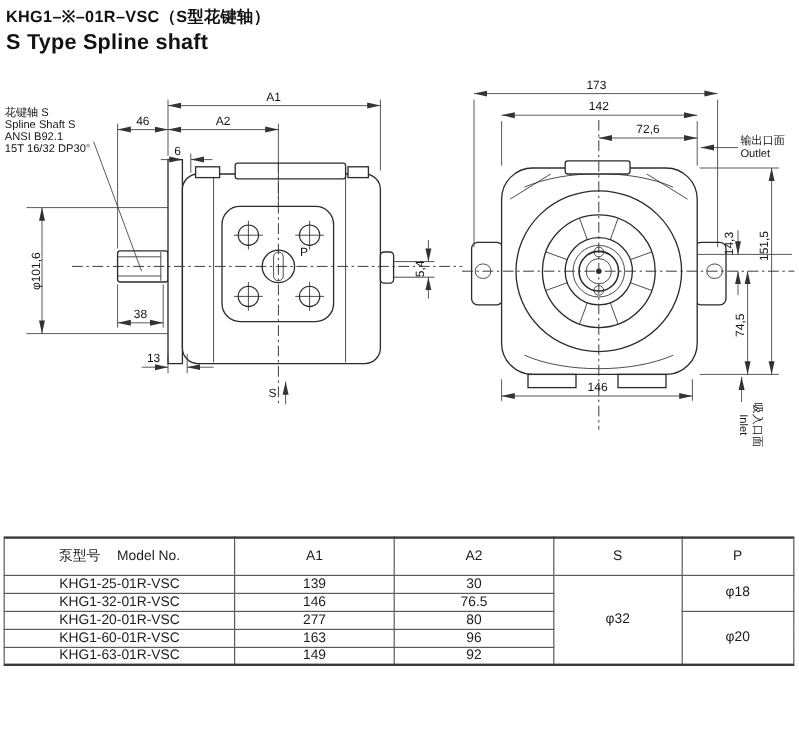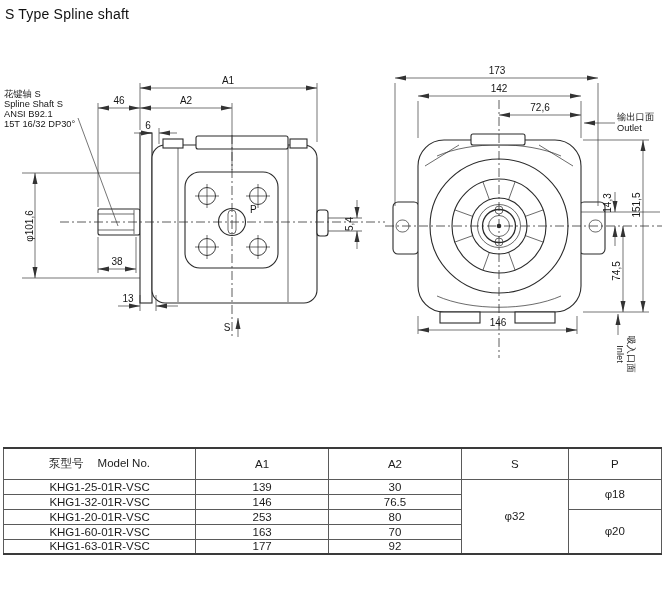--- a/index.html
+++ b/index.html
@@ -2,21 +2,21 @@
 <html><head>
 <meta charset="utf-8">
 <style>
   html,body{margin:0;padding:0;}
   body{
     width:666px;height:616px;position:relative;background:#ffffff;
     font-family:"Liberation Sans", sans-serif;color:#111;overflow:hidden;
   }
   .title{position:absolute;left:5px;top:5px;line-height:1.35;}
   .title .t1{font-size:13.5px;font-weight:bold;letter-spacing:.3px;}
-  .title .t2{font-size:14px;font-weight:normal;letter-spacing:.2px;}
+  .title .t2{font-size:18px;font-weight:bold;letter-spacing:.2px;}
   svg{position:absolute;overflow:visible;}
   #side-svg{left:0;top:60px;}
   #front-svg{left:385px;top:60px;}
   svg text{font-family:"Liberation Sans", sans-serif;fill:#161616;font-size:10px;}
   svg .note{font-size:9.3px;}
   svg .dimtxt{font-size:10px;}
   svg .geo{stroke:#2b2b2b;stroke-width:1.1;fill:none;}
   svg .geow{stroke:#2b2b2b;stroke-width:1.1;fill:#ffffff;}
   svg .thin{stroke:#2b2b2b;stroke-width:.7;fill:none;}
   svg .dim{stroke:#3a3a3a;stroke-width:.7;fill:none;}
@@ -28,20 +28,21 @@
   }
   table.spec th,table.spec td{border:1px solid #5a5a5a;text-align:center;font-weight:normal;padding:0;}
   table.spec thead tr{height:31px;}
   table.spec tbody tr{height:15px;}
   table.spec .gap{margin-left:14px;}
 </style>
 </head>
 <body>
 
 <div class="title">
+  <div class="t1">KHG1–※–01R–VSC（S型花键轴）</div>
   <div class="t2">S Type Spline shaft</div>
 </div>
 
 <svg id="side-svg" width="400" height="340" viewBox="0 0 400 340">
   <defs>
     <marker id="aeS" markerWidth="12" markerHeight="6" refX="11" refY="3" orient="auto" markerUnits="userSpaceOnUse">
       <path d="M0,0.5 L11,3 L0,5.5 Z" fill="#333"></path>
     </marker>
     <marker id="asS" markerWidth="12" markerHeight="6" refX="1" refY="3" orient="auto" markerUnits="userSpaceOnUse">
       <path d="M12,0.5 L1,3 L12,5.5 Z" fill="#333"></path>
@@ -269,28 +270,28 @@
       <td rowspan="5">φ32</td>
       <td rowspan="2">φ18</td>
     </tr>
     <tr>
       <td>KHG1-32-01R-VSC</td>
       <td>146</td>
       <td>76.5</td>
     </tr>
     <tr>
       <td>KHG1-20-01R-VSC</td>
-      <td>253</td>
+      <td>277</td>
       <td>80</td>
       <td rowspan="3">φ20</td>
     </tr>
     <tr>
       <td>KHG1-60-01R-VSC</td>
       <td>163</td>
-      <td>70</td>
+      <td>96</td>
     </tr>
     <tr>
       <td>KHG1-63-01R-VSC</td>
-      <td>177</td>
+      <td>149</td>
       <td>92</td>
     </tr>
   </tbody>
 </table>
 
 </body></html>

